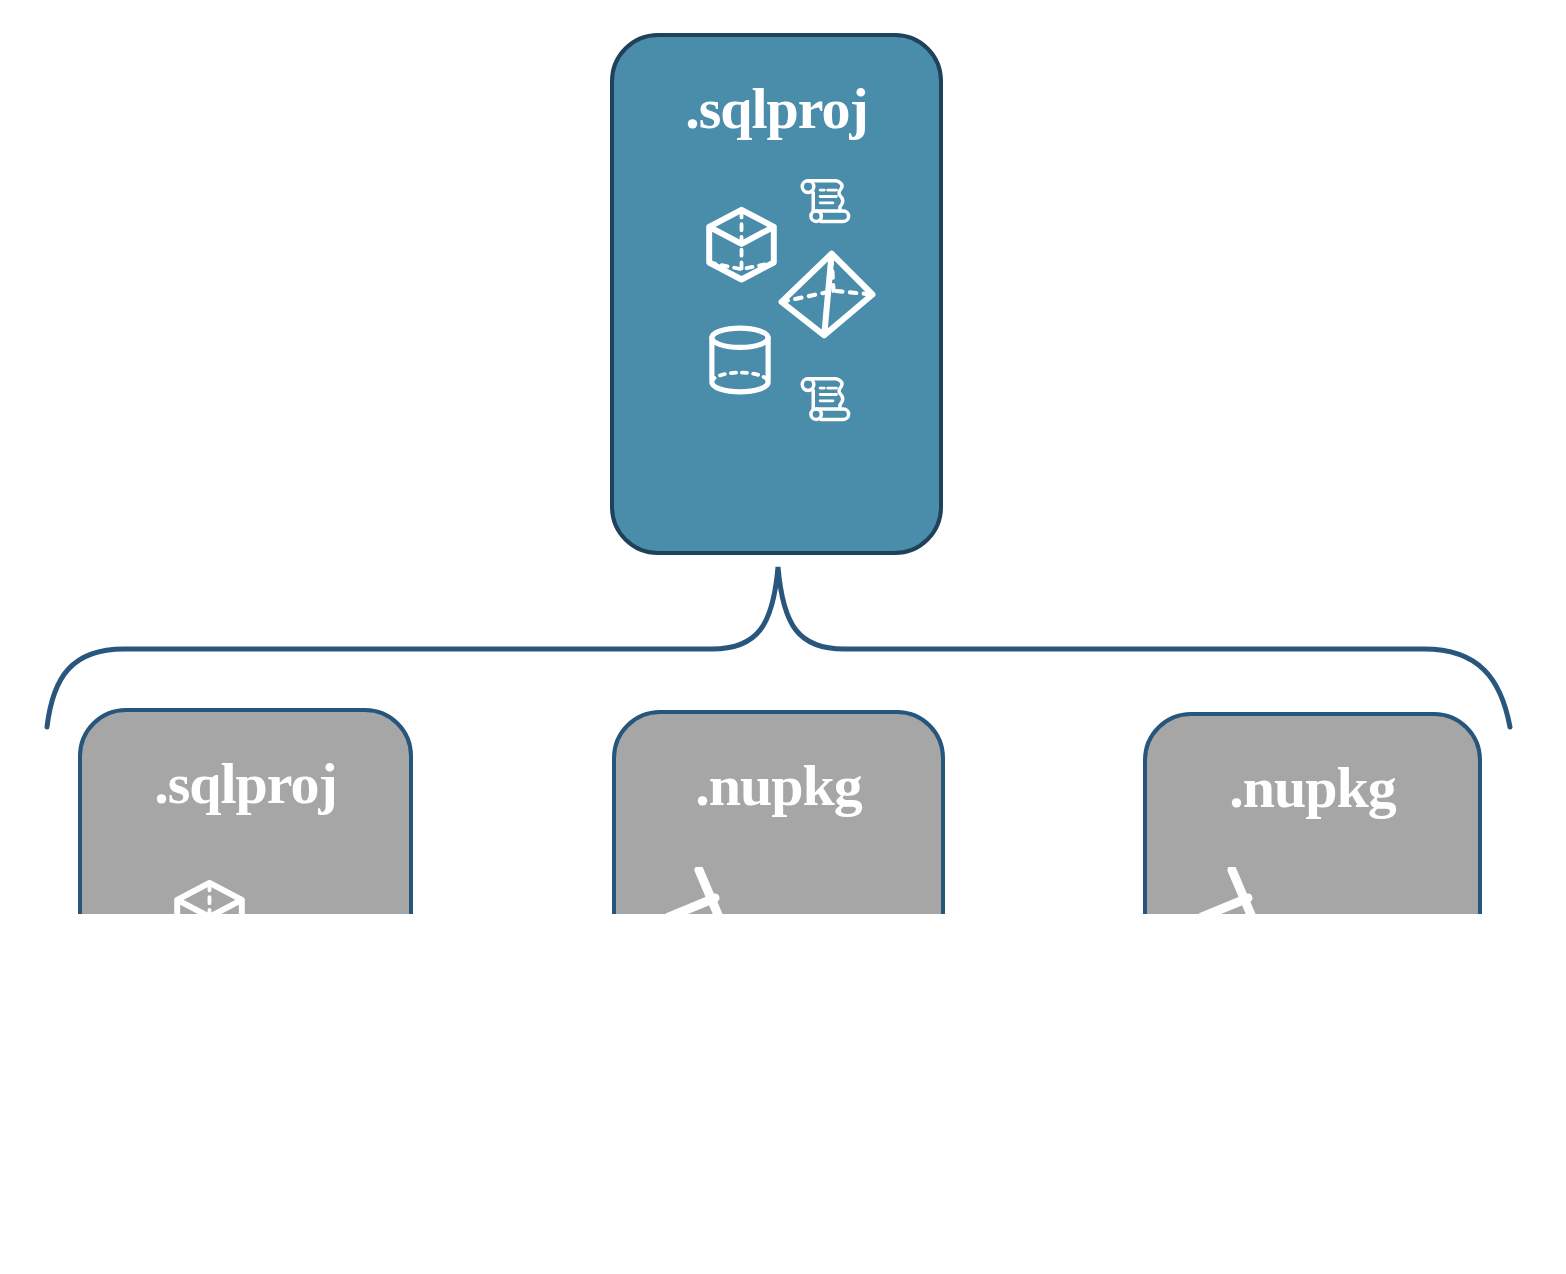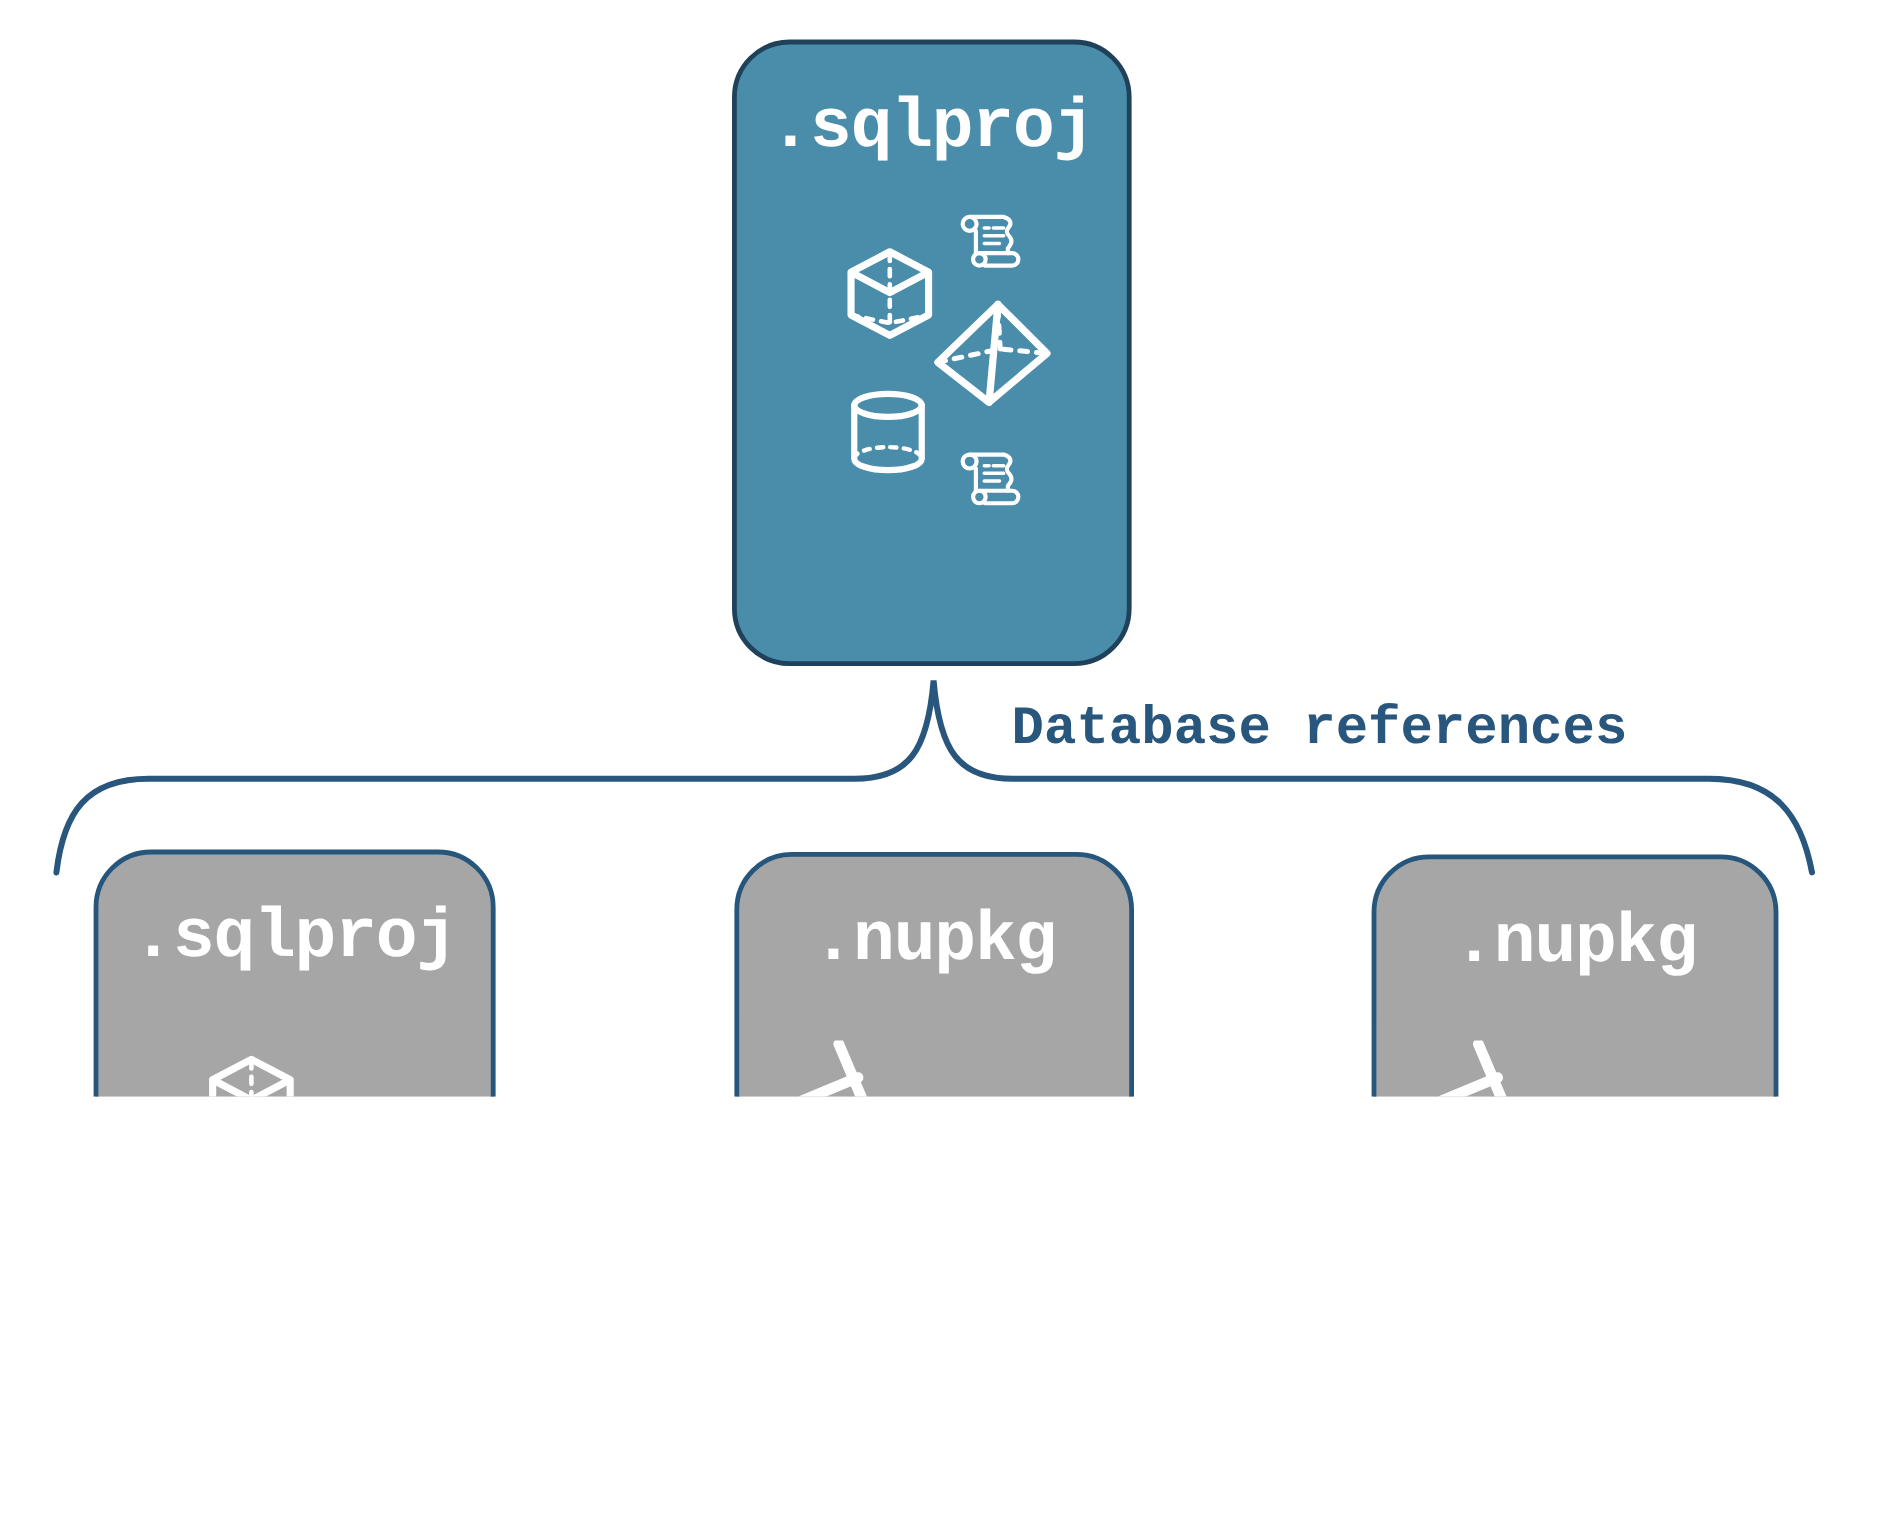--- a/index.html
+++ b/index.html
@@ -1,19 +1,19 @@
 <!DOCTYPE html>
 <html style="--background: #ffffff; --root-fill: #4a8dab; --root-border: #20415a; --child-fill: #a6a6a6; --child-border: #26567b; --connector: #29567d; --text-on-box: #ffffff; --icon: #ffffff;"><head>
 <meta charset="utf-8">
 <style>
   html,body{margin:0;padding:0;background:var(--background,#fff);}
   #canvas{
     position:relative;width:1566px;height:914px;overflow:hidden;
     background:var(--background,#fff);
-    font-family:Liberation Mono, monospace;
+    font-family:Liberation Serif, serif;
   }
   .node{
     position:absolute;box-sizing:border-box;border-radius:48px;
     border:4px solid var(--child-border);background:var(--child-fill);
   }
   .node.root{background:var(--root-fill);border-color:var(--root-border);}
   .node-label{
     margin-top:38px;text-align:center;font-weight:700;font-size:58px;
     letter-spacing:-1px;color:var(--text-on-box);
   }
@@ -88,21 +88,20 @@
       </svg>
     <svg class="icon" style="left:183px;top:336px;width:58px;height:58px">
         <use href="#sym-scroll"></use>
       </svg>
   </div>
 
   <svg id="brace" width="1520" height="185" viewBox="0 0 1520 185">
     <path d="M27,172 C33,122 52,94 104,94 L692,94 C737,94 753,71 758,12
              C763,71 779,94 824,94 L1404,94 C1459,94 1481,124 1490,172"></path>
   </svg>
-  <div id="connector-label">Database references</div>
 
   <div class="node" style="left:78px;top:708px;width:335px;height:523px">
     <div class="node-label">.sqlproj</div>
     <svg class="icon" style="left:85px;top:164px;width:85px;height:85px">
         <use href="#sym-cube"></use>
       </svg>
     <svg class="icon" style="left:160px;top:205px;width:102px;height:93px">
         <use href="#sym-pyramid"></use>
       </svg>
     <svg class="icon" style="left:88px;top:283px;width:74px;height:74px">

